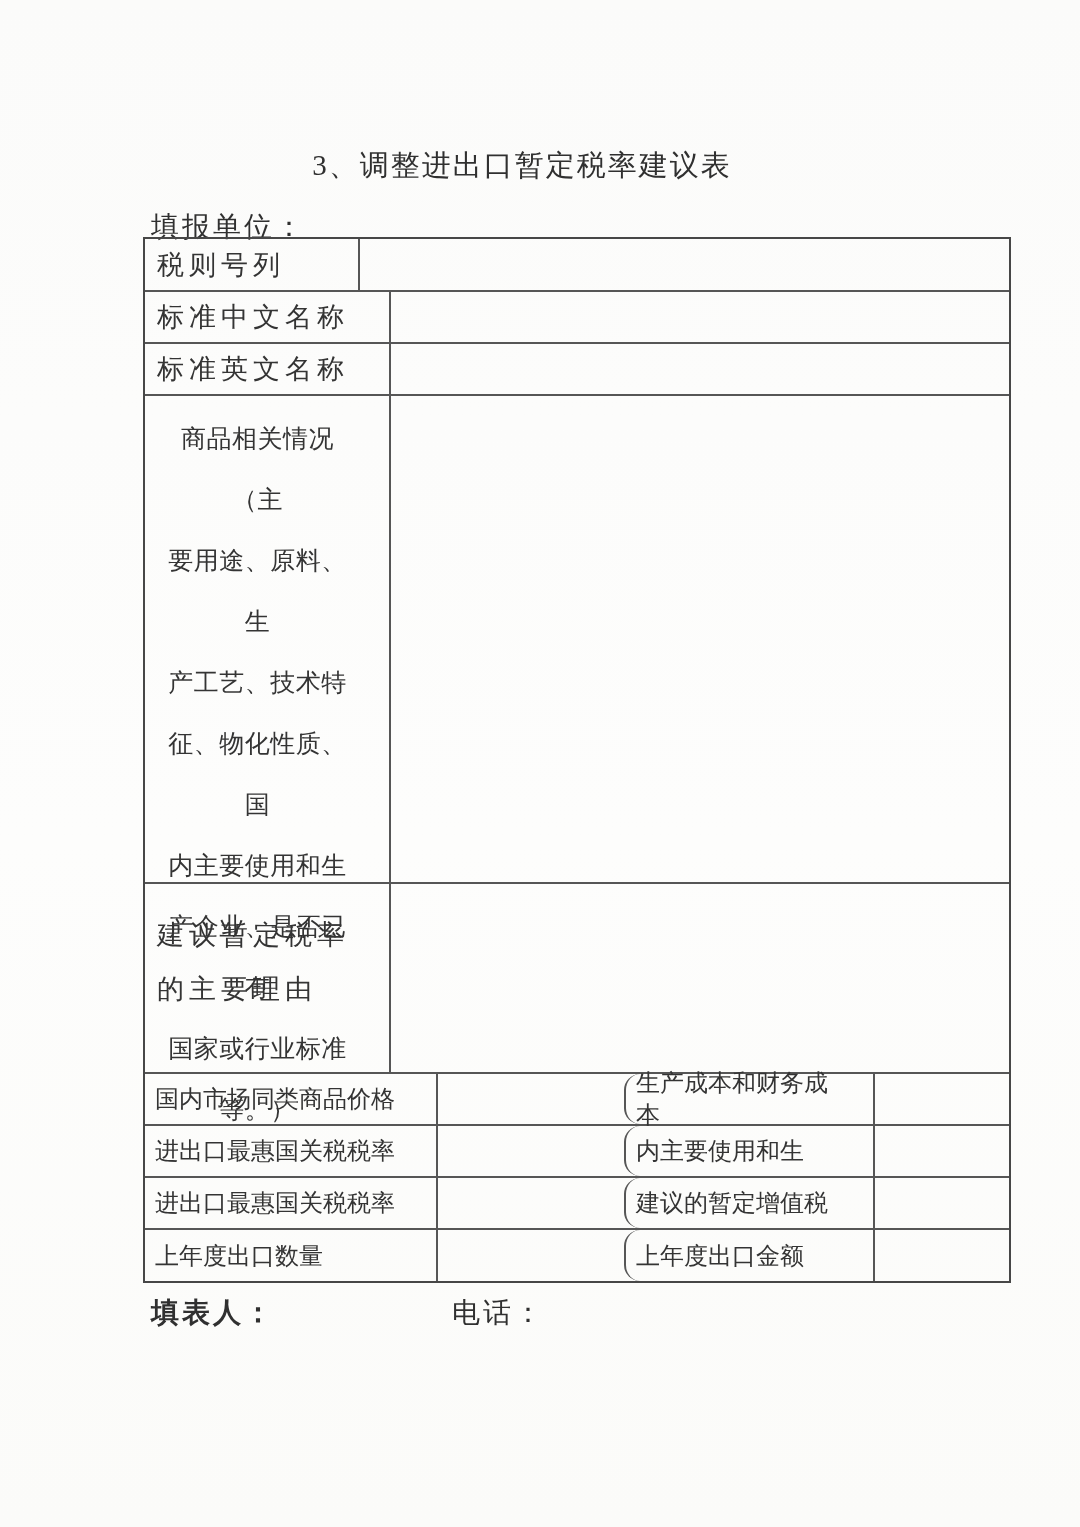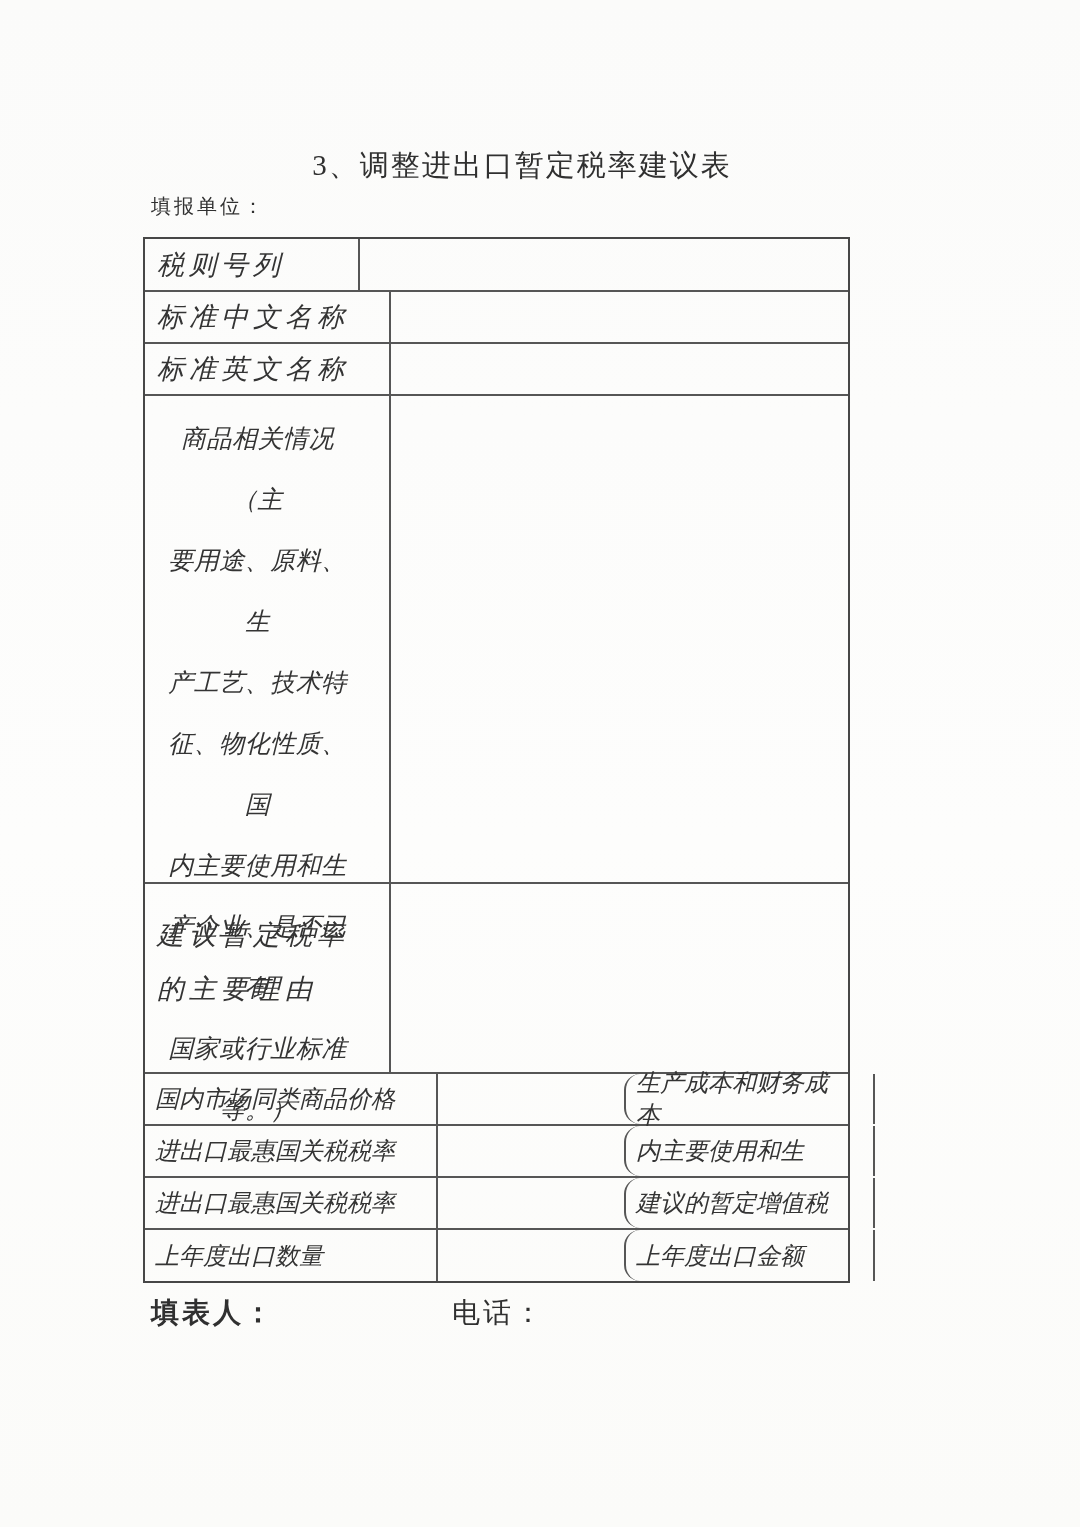--- a/index.html
+++ b/index.html
@@ -8,26 +8,26 @@
     background: linear-gradient(180deg, #fbfbfa 0%, #fdfdfc 55%, #fbfbf9 100%);
     font-family: "Liberation Serif", serif;
     color:#333333;
     overflow:hidden;
   }
   .title {
     position:absolute; top:146px; left:0; width:1044px;
     text-align:center; font-size:29px; letter-spacing:2px; color:#303030;
   }
   .unit-label {
-    position:absolute; top:193px; left:151px;
-    font-size:20px; letter-spacing:3px; color:#303030;
+    position:absolute; top:208px; left:151px;
+    font-size:28px; letter-spacing:3px; color:#303030;
   }
   .tbl {
-    position:absolute; top:237px; left:143px; width:707px;
-    border:2px solid #474747; box-sizing:border-box;font-style:italic;
+    position:absolute; top:237px; left:143px; width:868px;
+    border:2px solid #474747; box-sizing:border-box;
   }
   .row { display:flex; box-sizing:border-box; }
   .row + .row { border-top:2px solid #565656;gap:31px; }
   .cell { box-sizing:border-box; min-width:0; }
   .cell + .cell { border-left:2px solid #565656; }
   .val { flex:1 1 auto; }
   
   .r-simple { height:52px; }
   .r-simple:first-child { height:51px; }
   .lbl-main {

